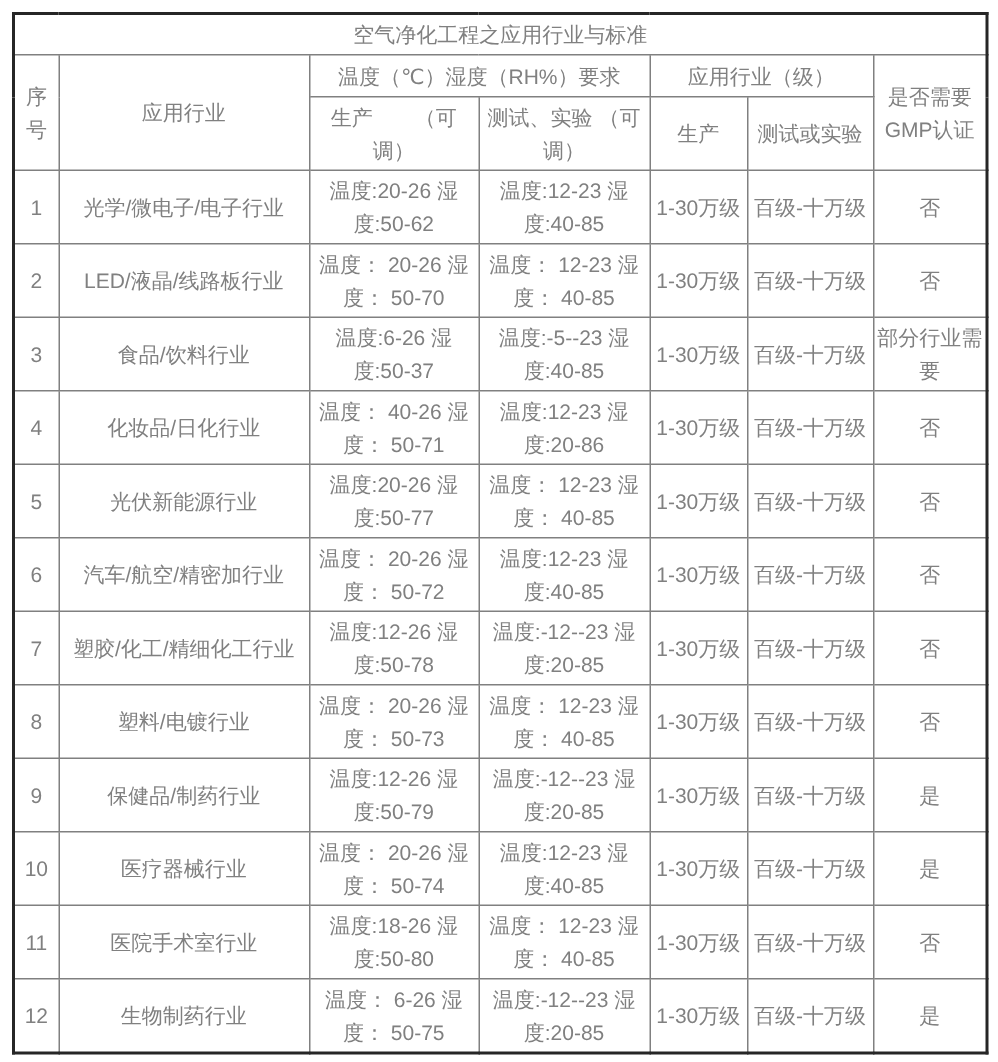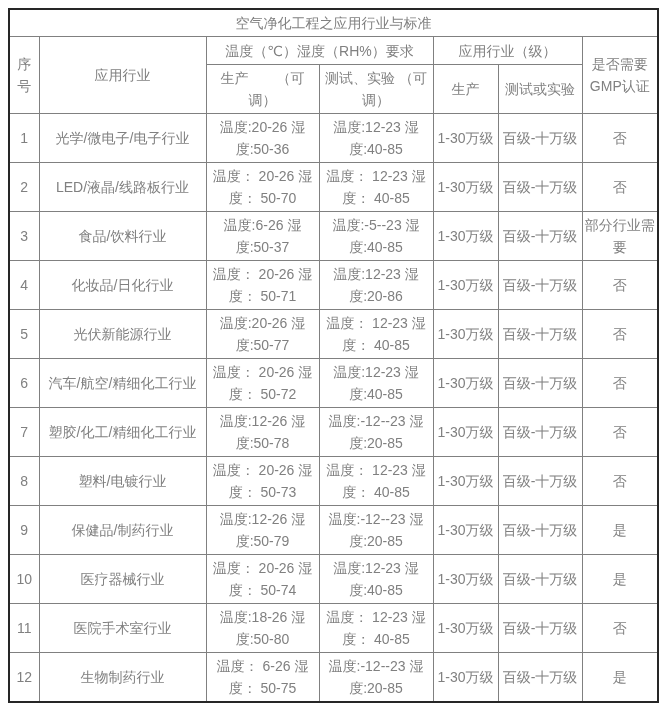--- a/index.html
+++ b/index.html
@@ -70,21 +70,21 @@
     <tr class="r-h2">
       <td>生产　　（可调）</td>
       <td>测试、实验 （可调）</td>
       <td>生产</td>
       <td>测试或实验</td>
     </tr>
 
     <tr class="r-data">
       <td>1</td>
       <td>光学/微电子/电子行业</td>
-      <td>温度:20-26 湿度:50-36</td>
+      <td>温度:20-26 湿度:50-62</td>
       <td>温度:12-23 湿度:40-85</td>
       <td>1-30万级</td>
       <td>百级-十万级</td>
       <td>否</td>
     </tr>
     <tr class="r-data">
       <td>2</td>
       <td>LED/液晶/线路板行业</td>
       <td>温度： 20-26 湿度： 50-70</td>
       <td>温度： 12-23 湿度： 40-85</td>
@@ -97,38 +97,38 @@
       <td>食品/饮料行业</td>
       <td>温度:6-26 湿度:50-37</td>
       <td>温度:-5--23 湿度:40-85</td>
       <td>1-30万级</td>
       <td>百级-十万级</td>
       <td>部分行业需要</td>
     </tr>
     <tr class="r-data">
       <td>4</td>
       <td>化妆品/日化行业</td>
-      <td>温度： 20-26 湿度： 50-71</td>
+      <td>温度： 40-26 湿度： 50-71</td>
       <td>温度:12-23 湿度:20-86</td>
       <td>1-30万级</td>
       <td>百级-十万级</td>
       <td>否</td>
     </tr>
     <tr class="r-data">
       <td>5</td>
       <td>光伏新能源行业</td>
       <td>温度:20-26 湿度:50-77</td>
       <td>温度： 12-23 湿度： 40-85</td>
       <td>1-30万级</td>
       <td>百级-十万级</td>
       <td>否</td>
     </tr>
     <tr class="r-data">
       <td>6</td>
-      <td>汽车/航空/精细化工行业</td>
+      <td>汽车/航空/精密加行业</td>
       <td>温度： 20-26 湿度： 50-72</td>
       <td>温度:12-23 湿度:40-85</td>
       <td>1-30万级</td>
       <td>百级-十万级</td>
       <td>否</td>
     </tr>
     <tr class="r-data">
       <td>7</td>
       <td>塑胶/化工/精细化工行业</td>
       <td>温度:12-26 湿度:50-78</td>

